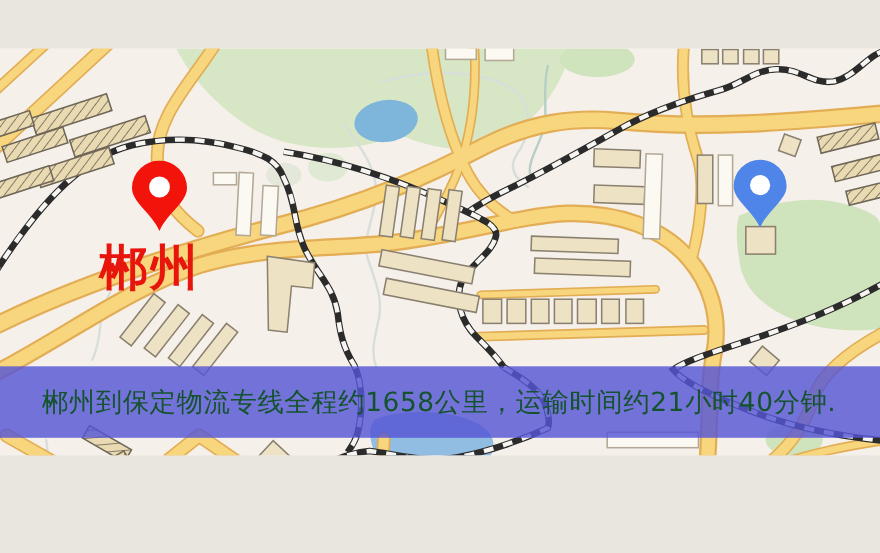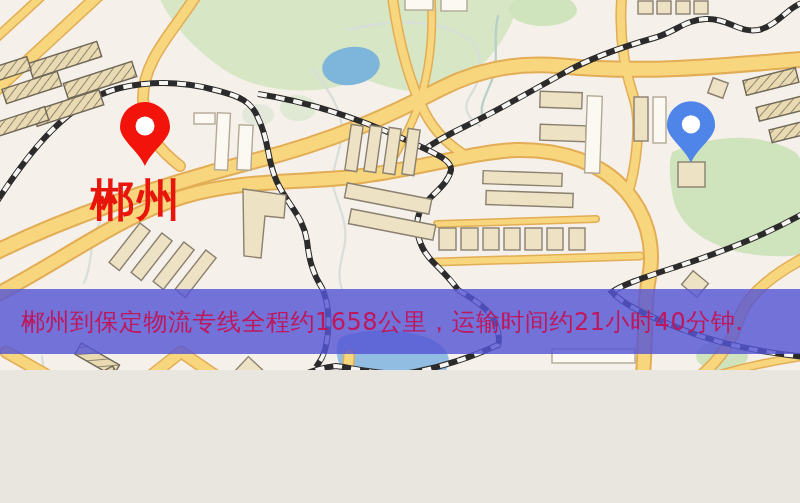--- a/index.html
+++ b/index.html
@@ -1,16 +1,16 @@
 <!DOCTYPE html>
 <html><head>
 <meta charset="utf-8">
 <style>
   html,body{margin:0;padding:0;background:#e9e6e0;font-family:"Liberation Sans",sans-serif;}
-  .stage{position:relative;width:800px;height:370px;overflow:hidden;background:#f6f0ea;}
+  .stage{position:relative;width:800px;height:370px;overflow:hidden;background:#f6f0ea;margin-top:44px;}
   .stage svg.map{position:absolute;left:0;top:0;}
   
   .g1{fill:#d7e7c6;} .g2{fill:#cfe3bd;} .g3{fill:#dfeac8;}
   .wat{fill:#92bde2;} .wat2{fill:#9cc4e6;} .pond{fill:#7eb5da;}
   .stream{fill:none;stroke:#d8ded9;stroke-width:2.2;stroke-linecap:round;}
   .stream.teal{stroke:#b7cfc6;}
   .casing{fill:none;stroke:#e2ad54;stroke-linecap:round;stroke-linejoin:round;}
   .roadf{fill:none;stroke:#f7d67e;stroke-linecap:round;stroke-linejoin:round;}
   .railbase{fill:none;stroke:#2b2b2b;stroke-width:6;stroke-linecap:butt;}
   .raildash{fill:none;stroke:#f7f5f1;stroke-width:4;stroke-dasharray:9 9;}
@@ -19,21 +19,21 @@
   .h{fill:url(#hatch);stroke:#6f6758;stroke-width:1.4;}
   
   .pin{position:absolute;width:54px;height:66px;}
   .pin svg{display:block;}
   .city-label{position:absolute;font-family:"DejaVu Serif","Liberation Serif",serif;
     font-size:44px;font-weight:bold;letter-spacing:2px;line-height:1;white-space:nowrap;}
   .label-origin{left:90px;top:178px;color:#e8150d;}
   .label-dest{left:637px;top:177px;color:#2b22dc;}
   .banner{position:absolute;left:0;top:289px;width:800px;height:65px;
     background:rgba(85,85,214,0.82);display:flex;align-items:center;}
-  .banner span{color:#be185d;font-size:24px;padding-left:21px;letter-spacing:0.5px;
+  .banner span{color:#14532d;font-size:24px;padding-left:38px;letter-spacing:0.5px;
     font-family:"DejaVu Sans","Liberation Sans",sans-serif;white-space:nowrap;}
 </style>
 </head>
 <body>
 
 <div class="stage">
 
   <svg class="map" width="800" height="503" viewBox="0 0 800 503">
     <defs>
       <pattern id="hatch" patternUnits="userSpaceOnUse" width="7" height="7" patternTransform="rotate(55)">

